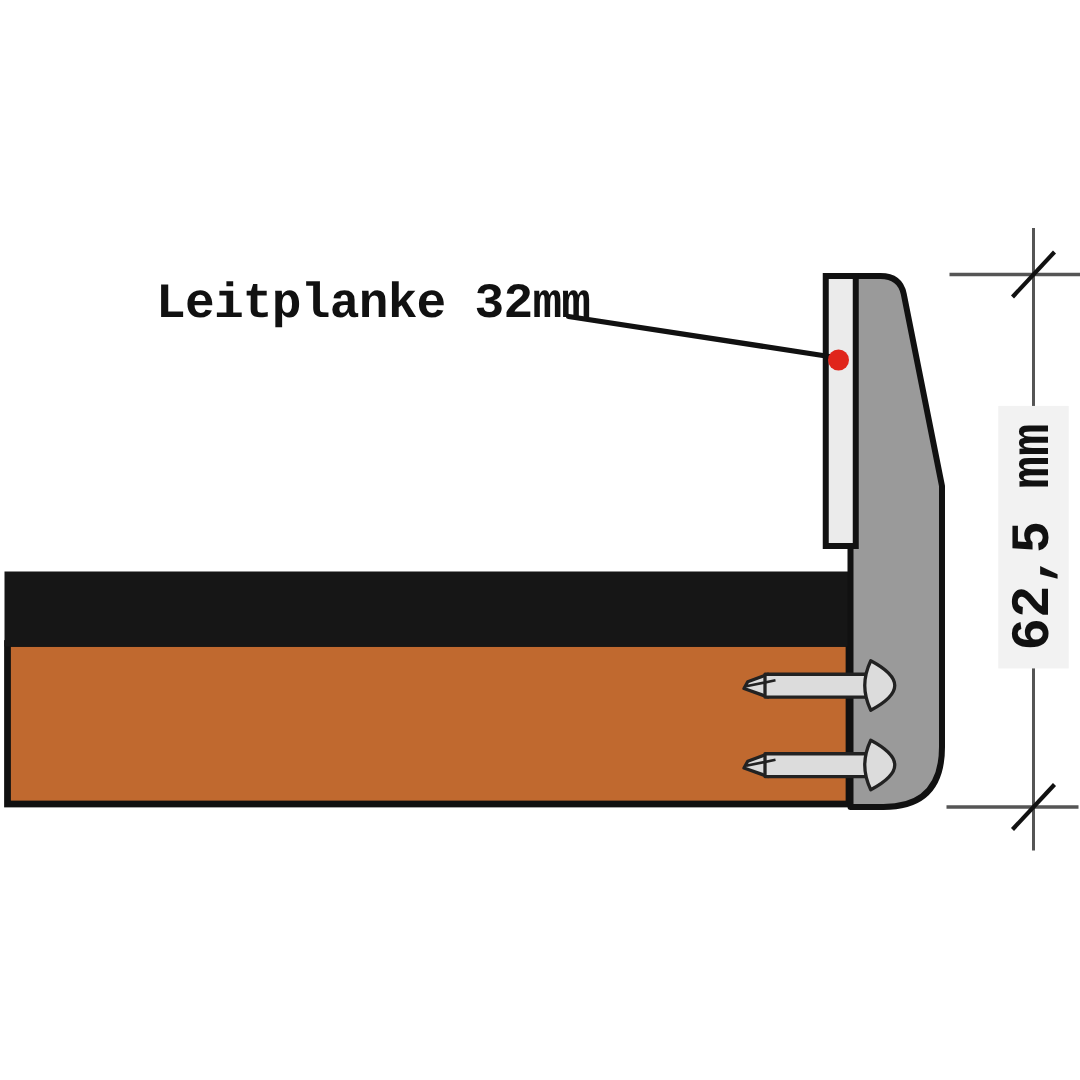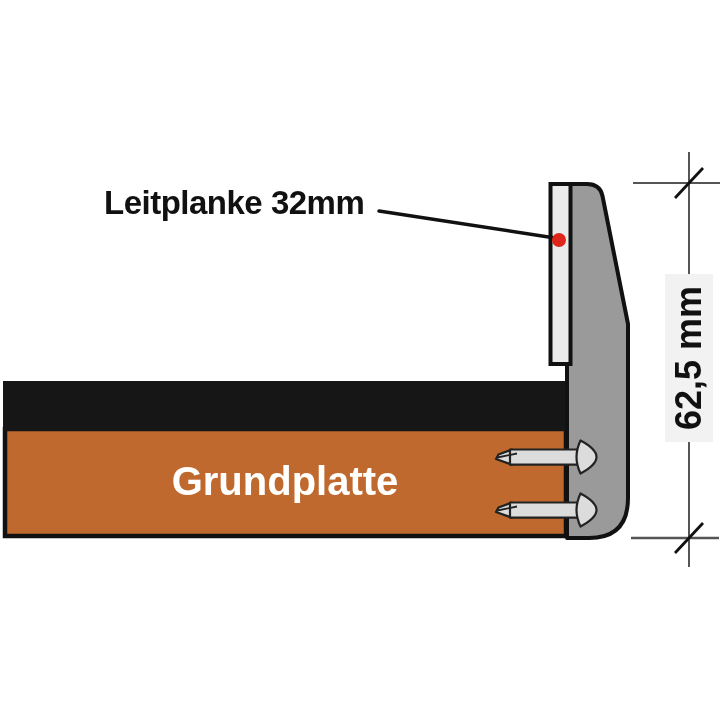--- a/index.html
+++ b/index.html
@@ -2,21 +2,21 @@
 <html><head>
 <meta charset="utf-8">
 <style>
   html, body { margin: 0; padding: 0; background: #ffffff; }
   .stage {
     position: relative;
     width: 720px;
     height: 720px;
     background: #ffffff;
     overflow: hidden;
-    font-family: Liberation Sans, sans-serif;
+    font-family: Liberation Mono, monospace;
   }
   .stage svg { position: absolute; left: 0; top: 0; }
   .label {
     position: absolute;
     font-weight: 700;
     color: #111111;
     white-space: nowrap;
   }
   .label-leitplanke {
     left: 104px;
@@ -96,17 +96,16 @@
       <path d="M 580.5,493.5 Q 596.5,502 596.5,510 Q 596.5,518 580.5,526.5 Q 576.5,518 576.5,510 Q 576.5,502 580.5,493.5 Z"></path>
     </g>
 
     <line x1="379" y1="211" x2="555" y2="238" stroke="#111111" stroke-width="3.5" stroke-linecap="round"></line>
     <circle cx="559" cy="240" r="7" fill="#e0251b"></circle>
   </svg>
 
   <div class="label label-leitplanke">Leitplanke 32mm</div>
 
 
-  <div class="bar-label bar-label-grundplatte">Grundplatte</div>
 
   <div class="dim-label">62,5 mm</div>
 
 </div>
 
 </body></html>

